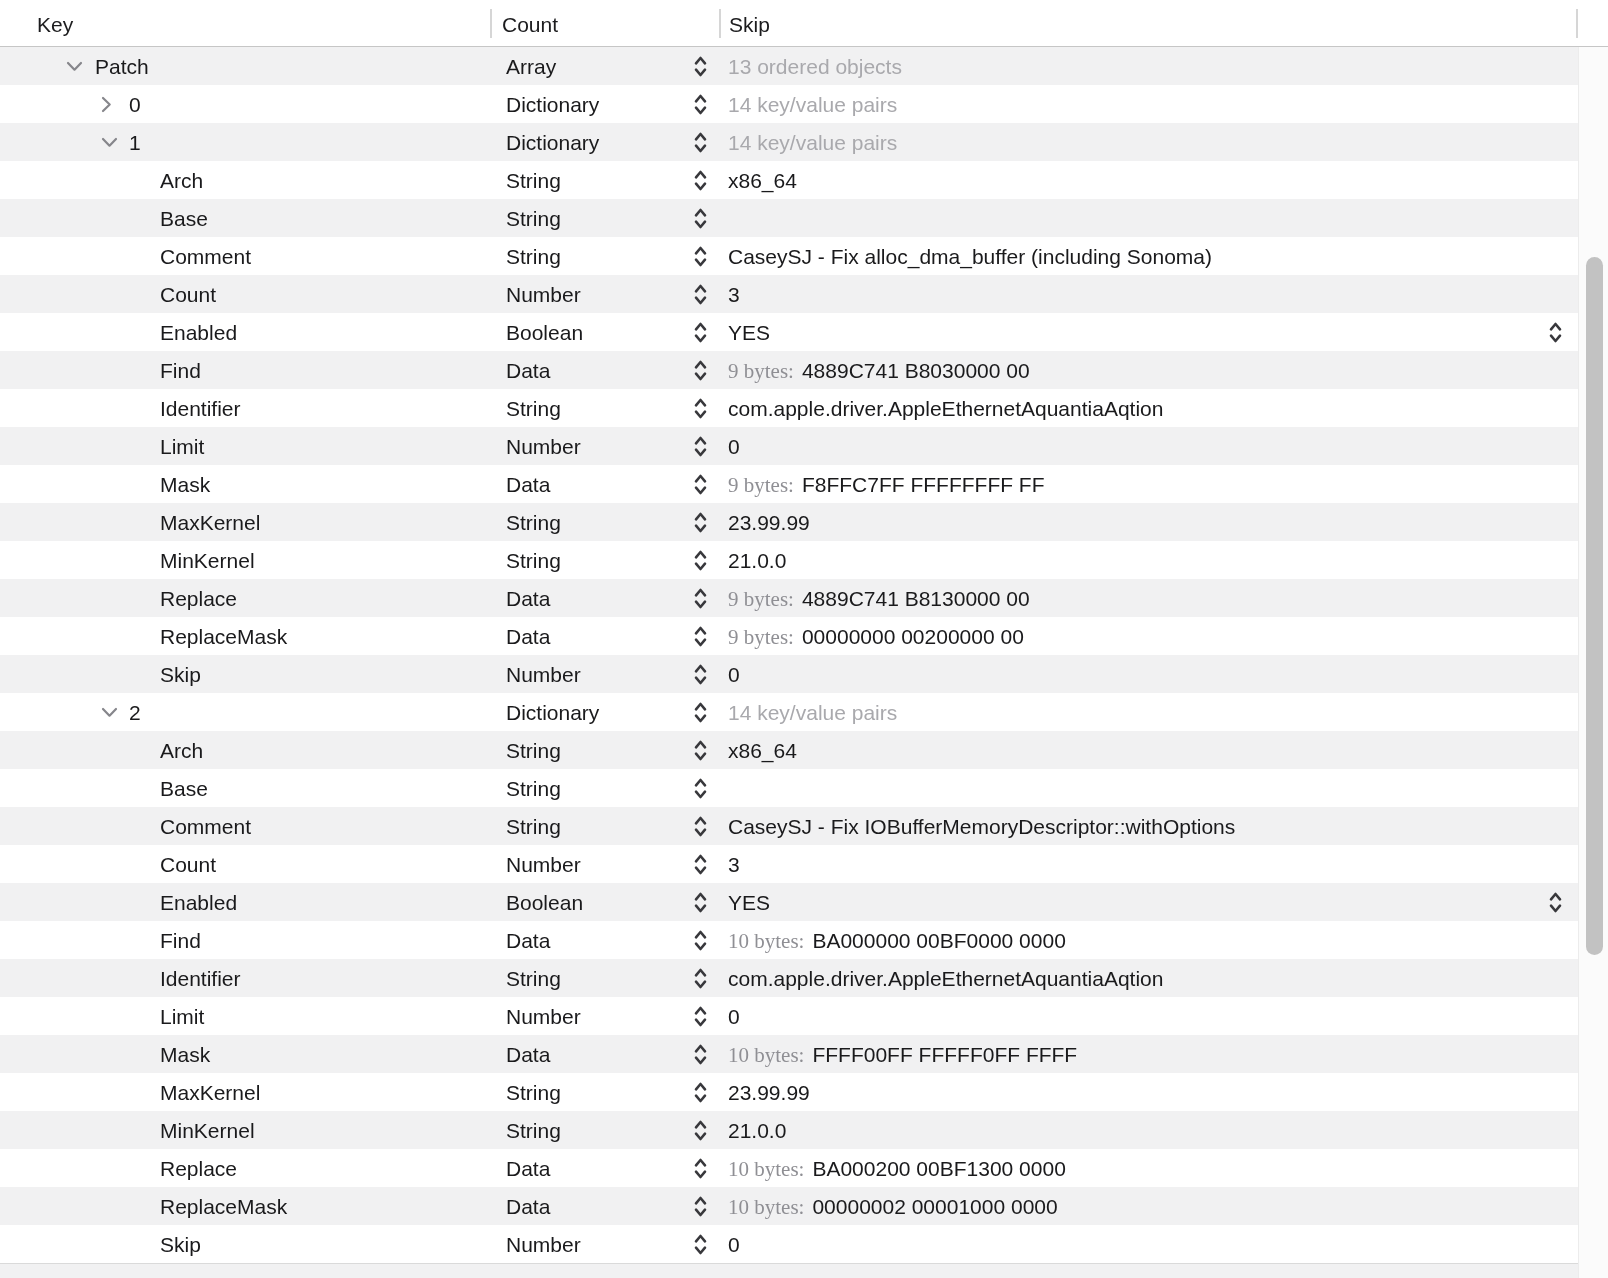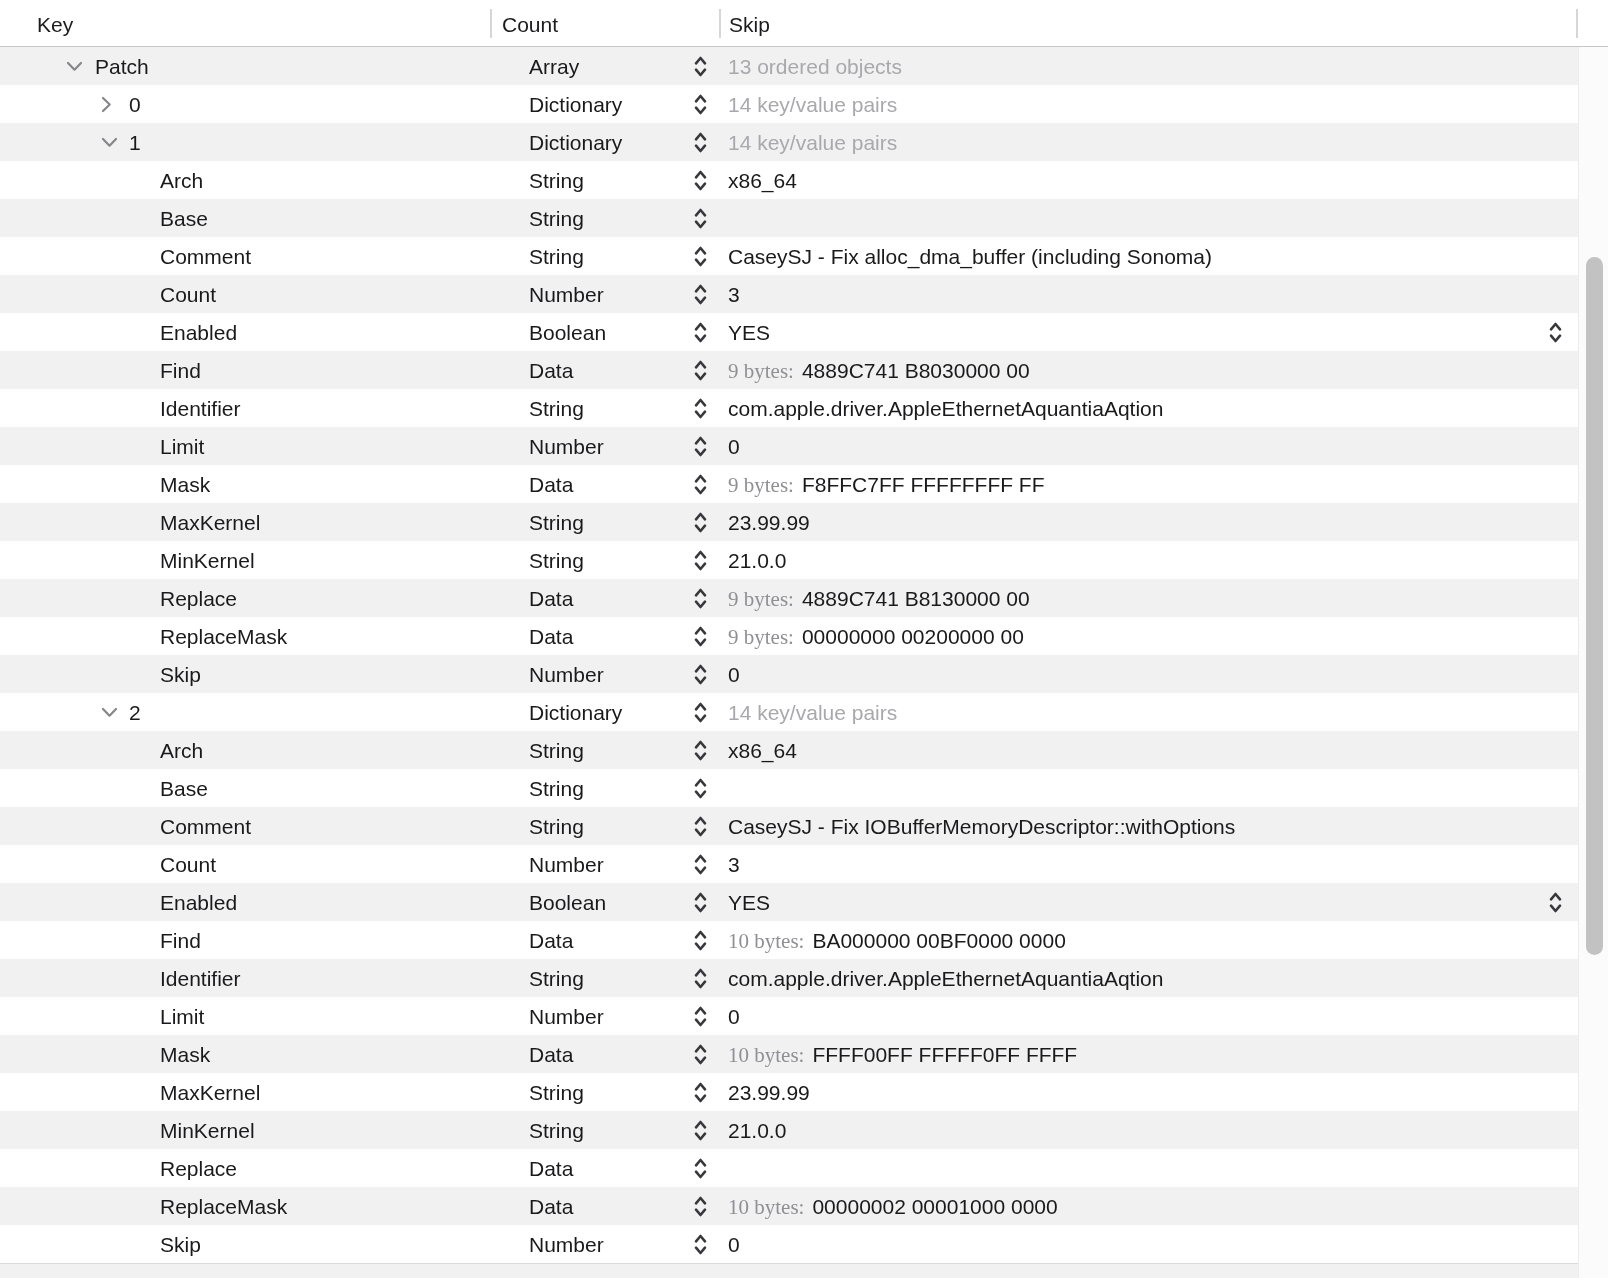--- a/index.html
+++ b/index.html
@@ -31,21 +31,21 @@
   .sep3{left:1576px;}
   
   .rows{position:absolute;top:47px;left:0;width:1578px;height:1216px;overflow:hidden;}
   .row{position:absolute;left:0;width:1578px;height:38px;background:#ffffff;}
   .row.alt{background:var(--alt-row);}
   .row span{white-space:nowrap;}
   .cell{position:absolute;top:0;height:38px;line-height:39px;}
   .key.ind1{left:95px;}
   .key.ind2{left:129px;}
   .key.ind3{left:160px;}
-  .cls{left:529px;}
+  .cls{left:506px;}
   .value{left:728px;}
   .value .note{color:var(--muted);}
   .value .note.bytes{color:var(--bytes);margin-right:8px;font-family:Liberation Serif, serif;}
   .value .vtext{color:var(--text);}
   .iconbox{position:absolute;top:0;bottom:0;display:flex;align-items:center;}
   .disclosure.ind1{left:66px;}
   .disclosure.ind2{left:101px;}
   .stepper{left:694px;}
   .boolpop{left:1549px;}
   
@@ -431,20 +431,21 @@
       </div>
       <div class="row" style="top: 1102px;">
         <span class="cell key ind3">Replace</span>
         <span class="cell cls">Data</span>
         <span class="iconbox stepper">
           <svg width="13" height="23" viewBox="0 0 13 23" fill="none">
             <path d="M2 8.3 L6.5 3 L11 8.3" stroke="#38383c" stroke-width="2.6" stroke-linecap="round" stroke-linejoin="round"></path>
             <path d="M2 14.7 L6.5 20 L11 14.7" stroke="#38383c" stroke-width="2.6" stroke-linecap="round" stroke-linejoin="round"></path>
           </svg>
         </span>
+        <span class="cell value"><span class="note bytes">10 bytes:</span><span class="vtext">BA000200 00BF1300 0000</span></span>
       </div>
       <div class="row alt" style="top: 1140px;">
         <span class="cell key ind3">ReplaceMask</span>
         <span class="cell cls">Data</span>
         <span class="iconbox stepper">
           <svg width="13" height="23" viewBox="0 0 13 23" fill="none">
             <path d="M2 8.3 L6.5 3 L11 8.3" stroke="#38383c" stroke-width="2.6" stroke-linecap="round" stroke-linejoin="round"></path>
             <path d="M2 14.7 L6.5 20 L11 14.7" stroke="#38383c" stroke-width="2.6" stroke-linecap="round" stroke-linejoin="round"></path>
           </svg>
         </span>

